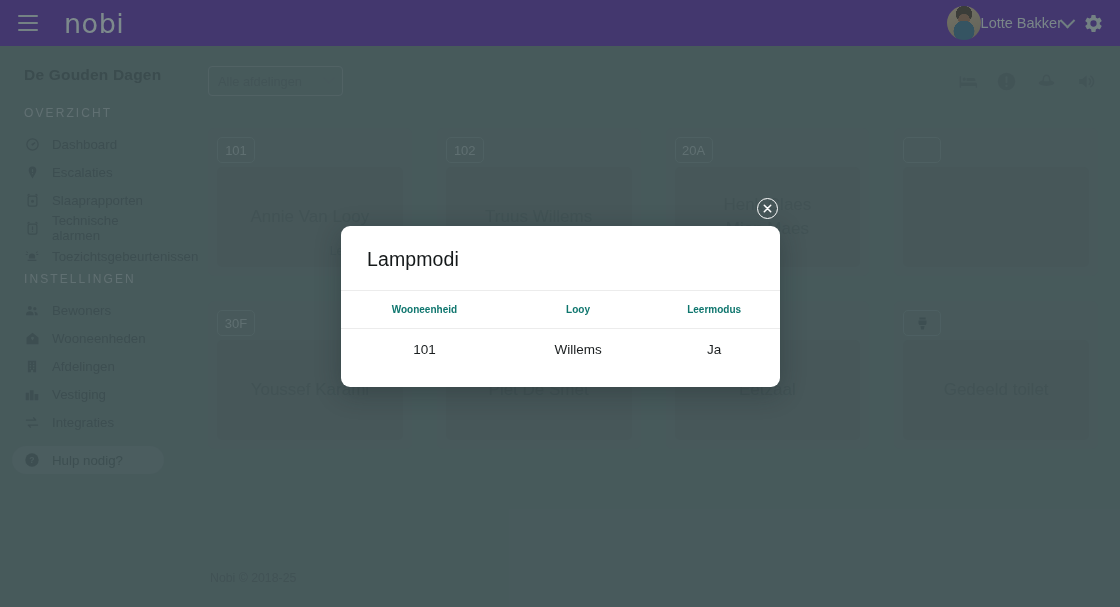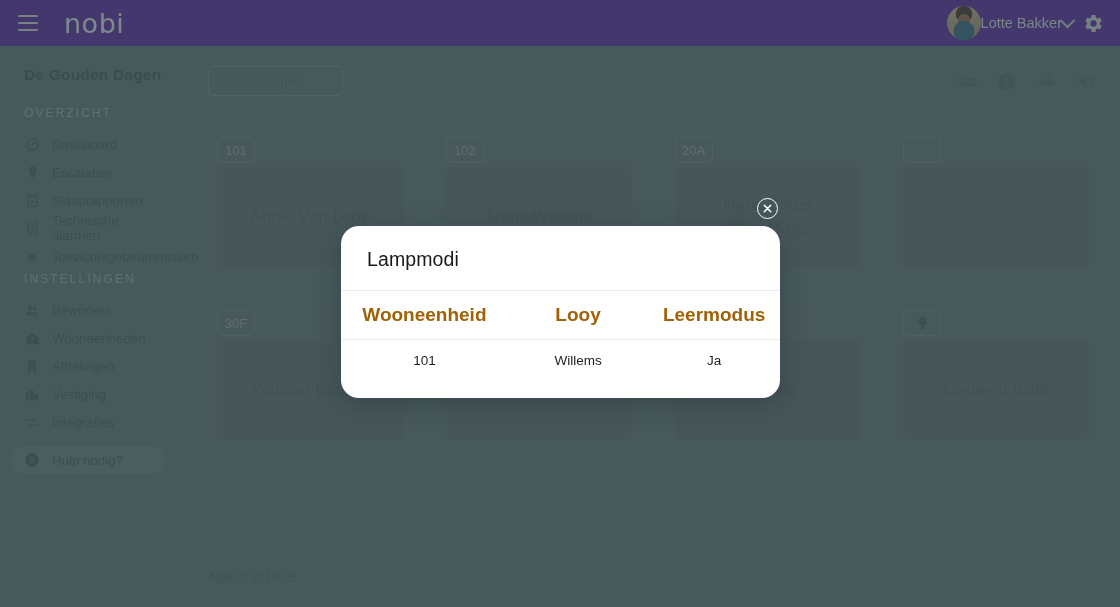--- a/index.html
+++ b/index.html
@@ -246,41 +246,41 @@
     cursor: pointer;
     z-index: 60;
     background: transparent;
   }
   .dialog {
     position: absolute;
     left: 341px;
     top: 226px;
     width: 439px;
     background: #fff;
-    border-radius: 18px;
+    border-radius: 9px;
     z-index: 50;
     box-shadow: 0 6px 26px rgba(20,30,32,.30);
     overflow: hidden;
   }
   .dialog-head {
     padding: 22px 26px 19px;
     font-size: 19.5px;
     color: #15191a;
     font-weight: 400;
     border-bottom: 1px solid #ececec;
     letter-spacing: .1px;
   }
   table.modal-table {
     width: 100%;
     border-collapse: collapse;
   }
   table.modal-table th {
-    font-size: 19px;
+    font-size: 10px;
     font-weight: 700;
-    color: #a16207;
+    color: #0f766e;
     padding: 13px 6px;
     text-align: center;
     border-bottom: 1px solid #ececec;
   }
   table.modal-table td {
     font-size: 13.5px;
     color: #1b1f20;
     padding: 13px 6px 30px;
     text-align: center;
   }

